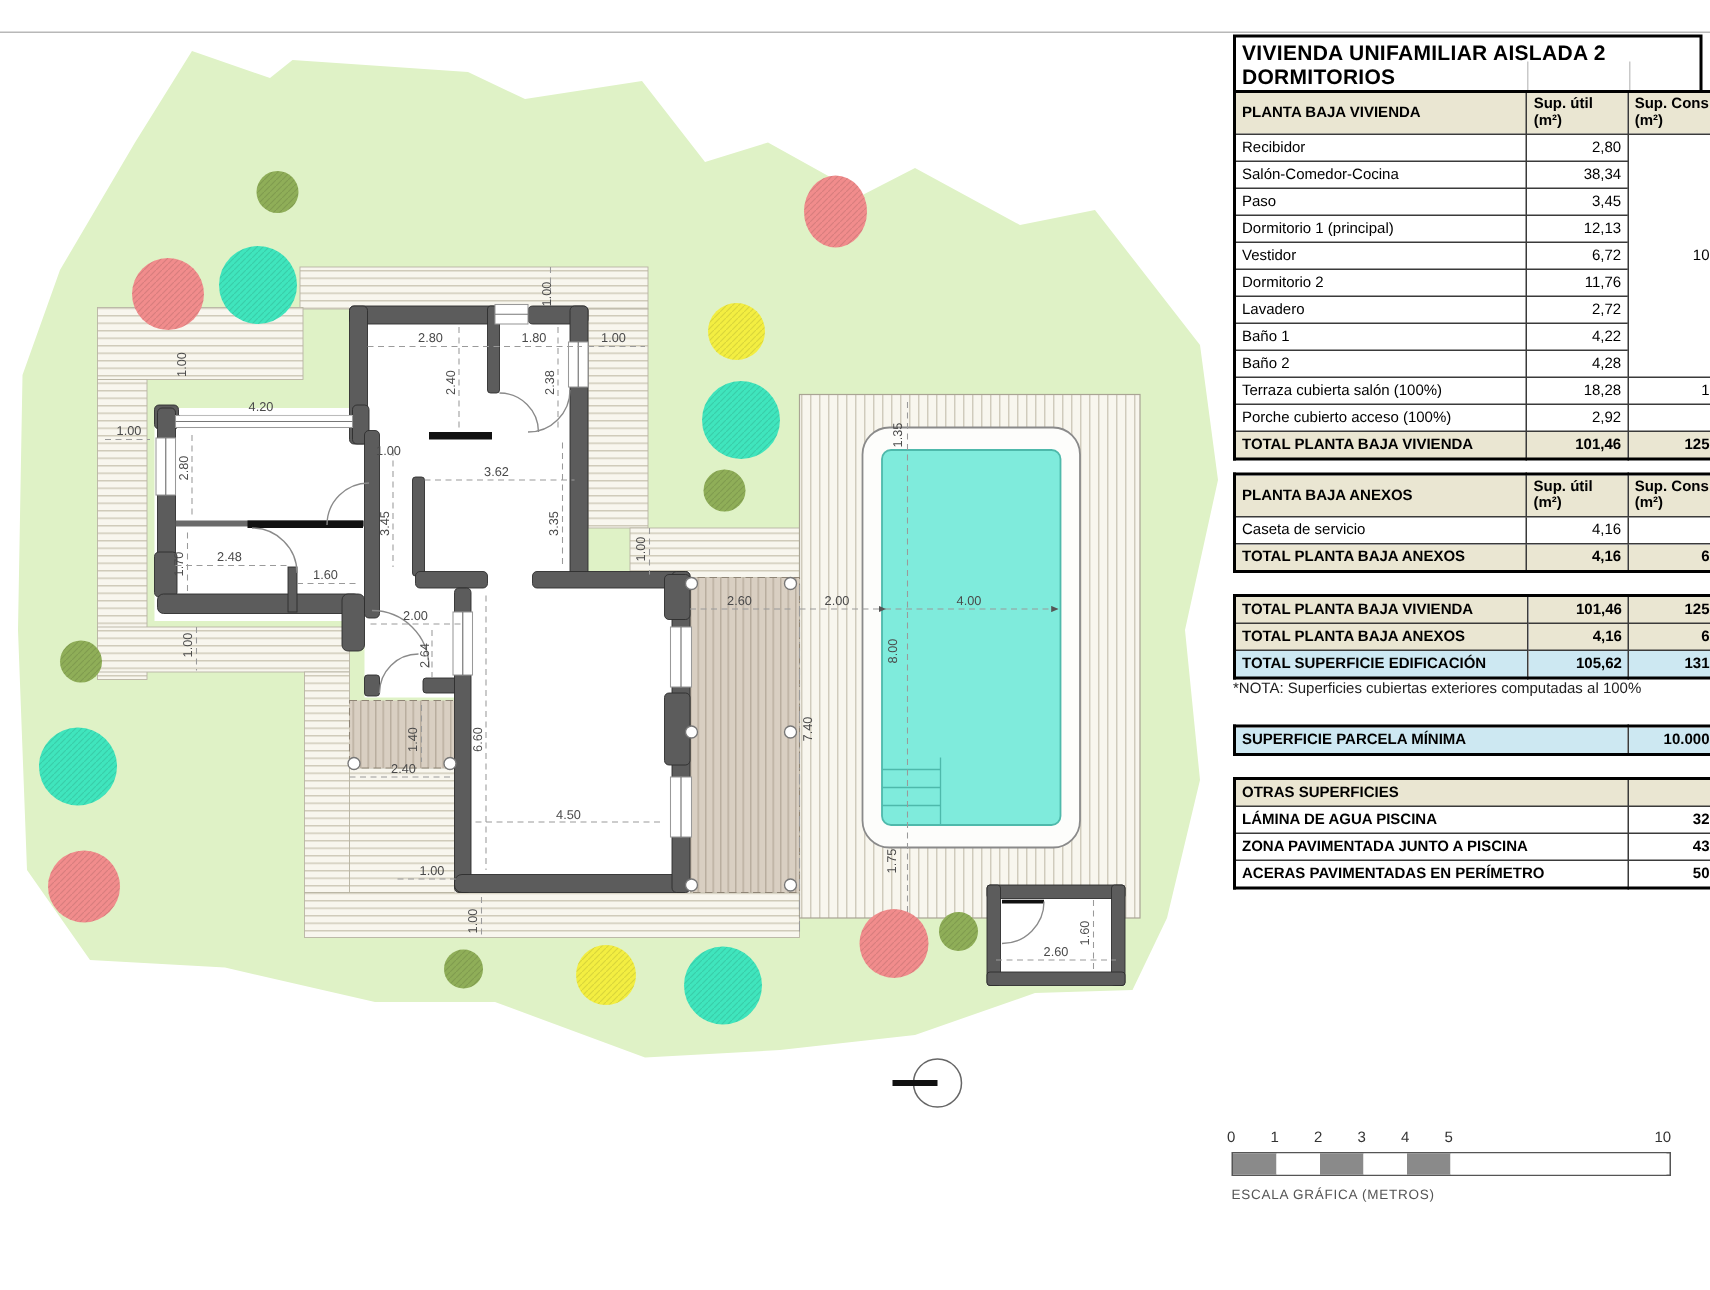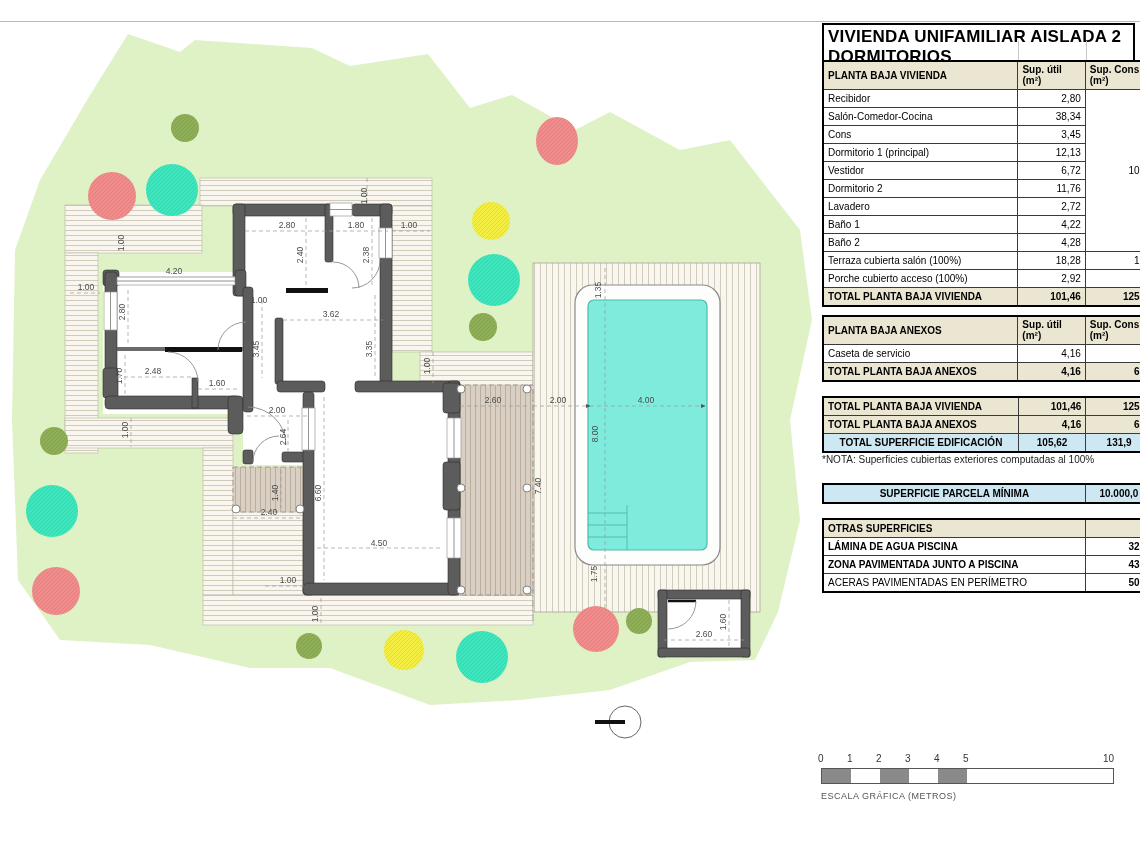--- a/index.html
+++ b/index.html
@@ -5,31 +5,31 @@
   html,body{margin:0;padding:0;background:#fff;}
   body{width:1140px;height:860px;overflow:hidden;position:relative;
        font-family:"Liberation Sans",sans-serif;color:#000;}
   .toprule{position:absolute;left:0;top:21px;width:1140px;height:1px;background:#b8b8b8;}
   
   #plan{position:absolute;left:0;top:0;}
   .dimtxt{font:8.5px "Liberation Sans",sans-serif;fill:#4a4a4a;}
   
   .panel{position:absolute;left:822px;top:0;width:332px;}
   .title{position:absolute;left:0;top:23px;width:301px;border:2px solid #000;
-         font-size:17px;font-weight:bold;padding:2px 4px;letter-spacing:.2px;background:#fff;}
+         font-size:14px;font-weight:bold;padding:2px 4px;letter-spacing:.2px;background:#fff;}
   .gapstub{position:absolute;top:41px;height:19px;width:0;border-left:1px solid #c9c9c9;}
   table.sheet{border-collapse:collapse;table-layout:fixed;position:absolute;left:0;background:#fff;}
   table.sheet td{border:1px solid #3a3a3a;font-size:10px;padding:1px 4px;height:15px;
                  white-space:nowrap;overflow:hidden;vertical-align:middle;}
   table.sheet{border:2px solid #000;}
   td.num{text-align:right;}
   td.hdr{background:#eae6d2;font-weight:bold;}
   td.hdr2{background:#eae6d2;font-weight:bold;text-align:left;font-size:9.5px;line-height:1.15;}
   td.tot{background:#eae6d2;font-weight:bold;border-top:2px solid #000;}
-  td.blue{background:#cde8f2;font-weight:bold;text-align:center;}
+  td.blue{background:#cde8f2;font-weight:bold;}
   td.merged{vertical-align:bottom;border-top:none;}
   .nota{position:absolute;left:0;width:330px;font-size:10px;color:#222;}
   
   #scalebar{position:absolute;left:821px;top:753px;width:300px;}
   .ticks{position:relative;height:13px;font-size:10px;color:#333;}
   .ticks span{position:absolute;top:0;}
   .bar{position:relative;margin-top:2px;width:291px;height:14px;border:1px solid #555;background:#fff;font-size:0;}
   .bar div{display:inline-block;height:14px;}
   .seg-g{background:#8a8a8a;}
   .seg-w{background:#fff;}
@@ -339,21 +339,21 @@
     <tr>
           <td>Recibidor</td>
           <td class="num">2,80</td>
       <td class="num merged" rowspan="9">103,</td>
         </tr>
     <tr>
           <td>Salón-Comedor-Cocina</td>
           <td class="num">38,34</td>
         </tr>
     <tr>
-          <td>Cons</td>
+          <td>Paso</td>
           <td class="num">3,45</td>
         </tr>
     <tr>
           <td>Dormitorio 1 (principal)</td>
           <td class="num">12,13</td>
         </tr>
     <tr>
           <td>Vestidor</td>
           <td class="num">6,72</td>
         </tr>
@@ -468,21 +468,21 @@
         </tr>
     <tr>
           <td style="font-weight:bold">LÁMINA DE AGUA PISCINA</td>
           <td class="num" style="font-weight:bold">32,0</td>
         </tr>
     <tr>
           <td style="font-weight:bold">ZONA PAVIMENTADA JUNTO A PISCINA</td>
           <td class="num" style="font-weight:bold">43,0</td>
         </tr>
     <tr>
-          <td style="font-weight:normal">ACERAS PAVIMENTADAS EN PERÍMETRO</td>
+          <td style="font-weight:bold">ACERAS PAVIMENTADAS EN PERÍMETRO</td>
           <td class="num" style="font-weight:bold">50,7</td>
         </tr>
   </tbody>
     </table>
 </div>
 
 <div id="scalebar">
   <div class="ticks">
     <span style="left:-3px">0</span>
     <span style="left:26px">1</span>

